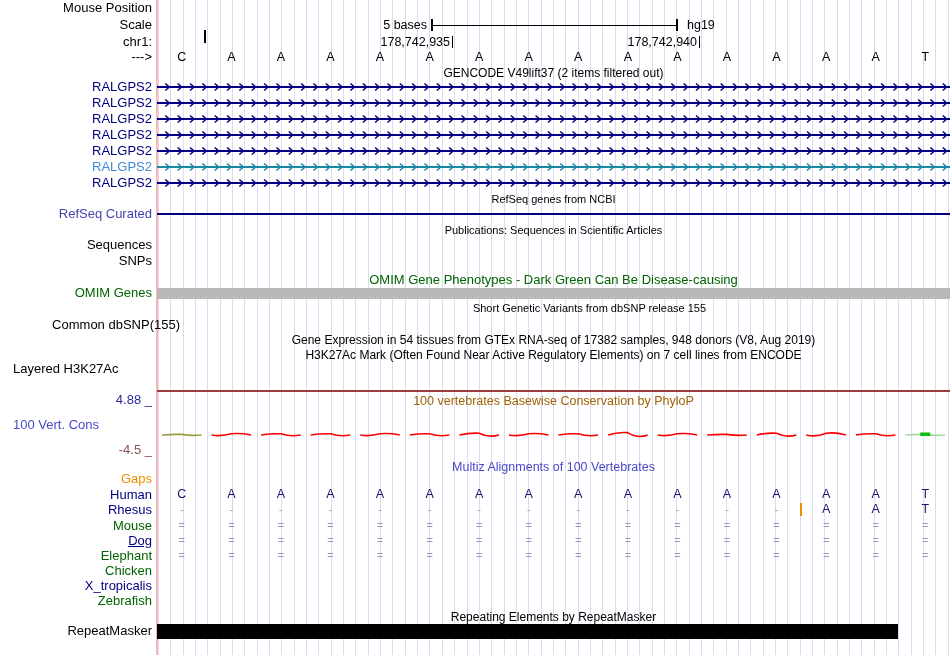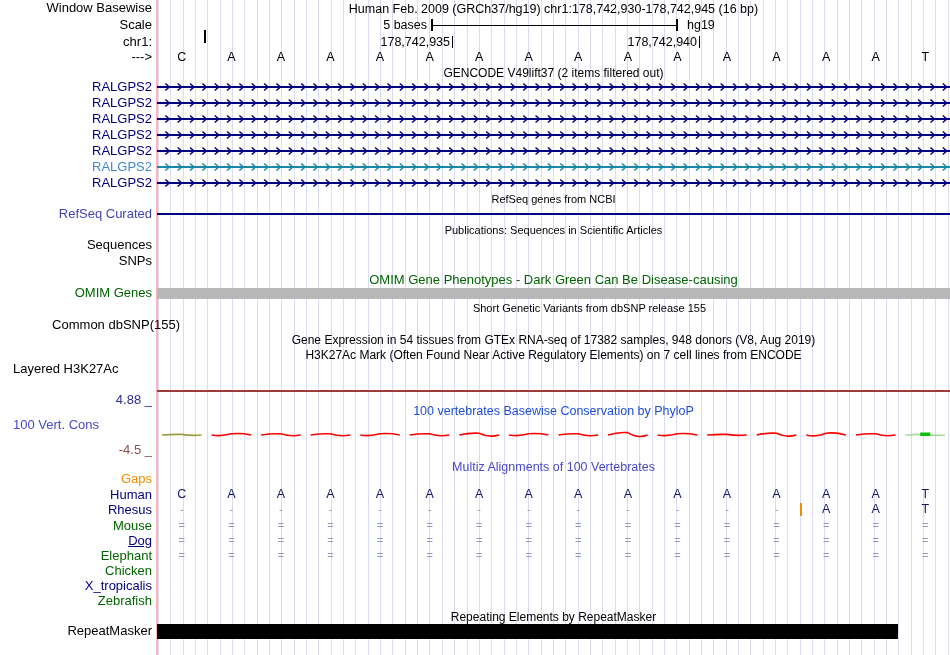--- a/index.html
+++ b/index.html
@@ -83,38 +83,35 @@
       <div class="gridline" style="left: 873.72px; background: rgb(218, 218, 242);"></div>
       <div class="gridline" style="left: 886.06px; background: rgb(218, 218, 242);"></div>
       <div class="gridline" style="left: 898.4px; background: rgb(218, 218, 242);"></div>
       <div class="gridline" style="left: 910.74px; background: rgb(218, 218, 242);"></div>
       <div class="gridline" style="left: 923.08px; background: rgb(218, 218, 242);"></div>
       <div class="gridline" style="left: 935.42px; background: rgb(218, 218, 242);"></div>
       <div class="gridline" style="left: 947.76px; background: rgb(218, 218, 242);"></div>
     </div>
   <div class="abs" id="pink-line" style="left: 155.5px; top: 0px; width: 2px; height: 655px; background: rgb(249, 183, 183);"></div>
 
-  <div class="center-title" style="top:2px;font-size:12.5px;">
-    <span>Human Feb. 2009 (GRCh37/hg19)</span><span>    </span><span>chr1:178,742,930-178,742,945 (16 bp)</span>
-  </div>
 
   <div class="abs" style="right:523px;top:18px;font-size:12.5px;">5 bases</div>
   <div class="tickbar" style="left:431px;top:19px;width:1.5px;height:12px;"></div>
   <div class="tickbar" style="left:431px;top:24.5px;width:246px;height:1.5px;"></div>
   <div class="tickbar" style="left:676px;top:19px;width:1.5px;height:12px;"></div>
   <div class="abs" style="left:687px;top:18px;font-size:12.5px;">hg19</div>
 
   <div class="tickbar" style="left:204px;top:30px;width:1.5px;height:13px;"></div>
   <div class="abs" style="right:500px;top:35px;font-size:12.5px;">178,742,935</div>
   <div class="tickbar" style="left:451.5px;top:36px;width:1.5px;height:12px;"></div>
   <div class="abs" style="right:253px;top:35px;font-size:12.5px;">178,742,940</div>
   <div class="tickbar" style="left:698.5px;top:36px;width:1.5px;height:12px;"></div>
 
   <div id="labels-layer">
-      <div class="left-label" style="color: rgb(0, 0, 0); top: 0px; right: 798px; text-align: right;">Window Basewise</div>
+      <div class="left-label" style="color: rgb(0, 0, 0); top: 0px; right: 798px; text-align: right;">Mouse Position</div>
       <div class="left-label" style="color: rgb(0, 0, 0); top: 17px; right: 798px; text-align: right;">Scale</div>
       <div class="left-label" style="color: rgb(0, 0, 0); top: 34px; right: 798px; text-align: right;">chr1:</div>
       <div class="left-label" style="color: rgb(0, 0, 0); top: 49px; right: 798px; text-align: right;">---&gt;</div>
       <div class="left-label" style="color: rgb(0, 0, 128); top: 79px; right: 798px; text-align: right;">RALGPS2</div>
       <div class="left-label" style="color: rgb(0, 0, 128); top: 95px; right: 798px; text-align: right;">RALGPS2</div>
       <div class="left-label" style="color: rgb(0, 0, 128); top: 111px; right: 798px; text-align: right;">RALGPS2</div>
       <div class="left-label" style="color: rgb(0, 0, 128); top: 127px; right: 798px; text-align: right;">RALGPS2</div>
       <div class="left-label" style="color: rgb(0, 0, 128); top: 143px; right: 798px; text-align: right;">RALGPS2</div>
       <div class="left-label" style="color: rgb(65, 137, 214); top: 159px; right: 798px; text-align: right;">RALGPS2</div>
       <div class="left-label" style="color: rgb(0, 0, 128); top: 175px; right: 798px; text-align: right;">RALGPS2</div>
@@ -139,21 +136,21 @@
       <div class="left-label" style="color: rgb(0, 0, 0); top: 623px; right: 798px; text-align: right;">RepeatMasker</div>
     </div>
   <div id="titles-layer">
       <div class="center-title" style="top: 66px; font-size: 12px; color: rgb(0, 0, 0);">GENCODE V49lift37 (2 items filtered out)</div>
       <div class="center-title" style="top: 193px; font-size: 11px; color: rgb(0, 0, 0);">RefSeq genes from NCBI</div>
       <div class="center-title" style="top: 224px; font-size: 11px; color: rgb(0, 0, 0);">Publications: Sequences in Scientific Articles</div>
       <div class="center-title" style="top: 272px; font-size: 13px; color: rgb(0, 100, 0);">OMIM Gene Phenotypes - Dark Green Can Be Disease-causing</div>
       <div class="center-title" style="top: 302px; font-size: 11px; color: rgb(0, 0, 0); padding-left: 36px;">Short Genetic Variants from dbSNP release 155</div>
       <div class="center-title" style="top: 333px; font-size: 12px; color: rgb(0, 0, 0);">Gene Expression in 54 tissues from GTEx RNA-seq of 17382 samples, 948 donors (V8, Aug 2019)</div>
       <div class="center-title" style="top: 348px; font-size: 12px; color: rgb(0, 0, 0);">H3K27Ac Mark (Often Found Near Active Regulatory Elements) on 7 cell lines from ENCODE</div>
-      <div class="center-title" style="top: 404px; font-size: 12.5px; color: #1d4ed8;">100 vertebrates Basewise Conservation by PhyloP</div>
+      <div class="center-title" style="top: 394px; font-size: 12.5px; color: #a16207;">100 vertebrates Basewise Conservation by PhyloP</div>
       <div class="center-title" style="top: 460px; font-size: 12.5px; color: rgb(72, 72, 200);">Multiz Alignments of 100 Vertebrates</div>
       <div class="center-title" style="top: 610px; font-size: 12px; color: rgb(0, 0, 0);">Repeating Elements by RepeatMasker</div>
     </div>
   <div id="sequence-layer">
       <span class="seq-letter" style="left: 181.781px; top: 50px; color: rgb(0, 0, 0);">C</span>
       <span class="seq-letter" style="left: 231.344px; top: 50px; color: rgb(0, 0, 0);">A</span>
       <span class="seq-letter" style="left: 280.906px; top: 50px; color: rgb(0, 0, 0);">A</span>
       <span class="seq-letter" style="left: 330.469px; top: 50px; color: rgb(0, 0, 0);">A</span>
       <span class="seq-letter" style="left: 380.031px; top: 50px; color: rgb(0, 0, 0);">A</span>
       <span class="seq-letter" style="left: 429.594px; top: 50px; color: rgb(0, 0, 0);">A</span>

